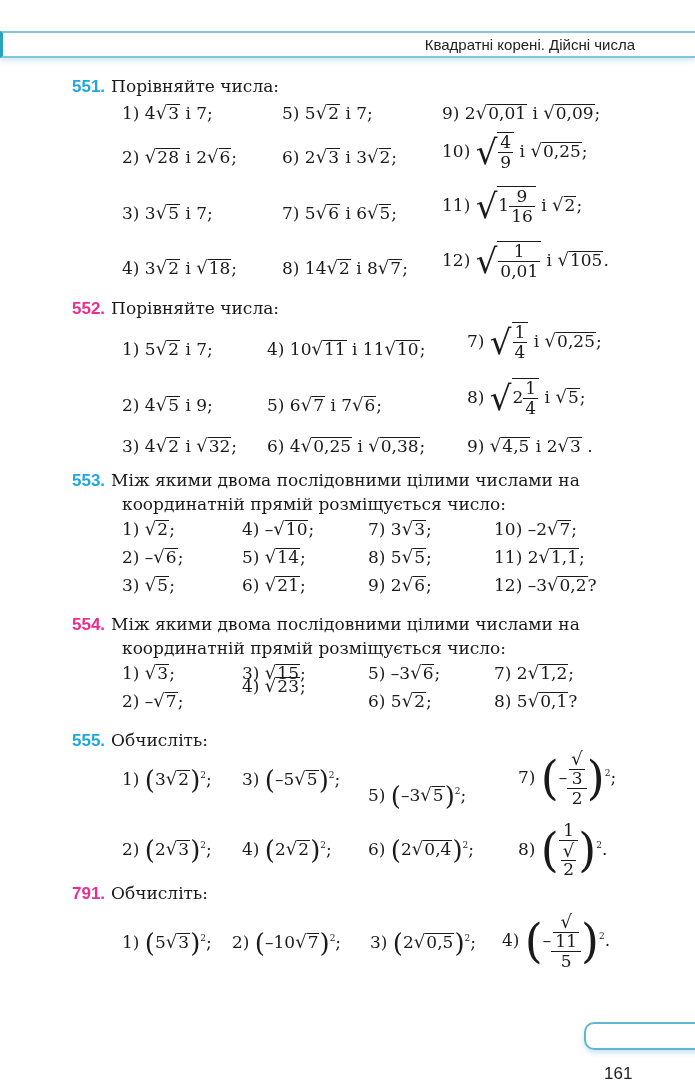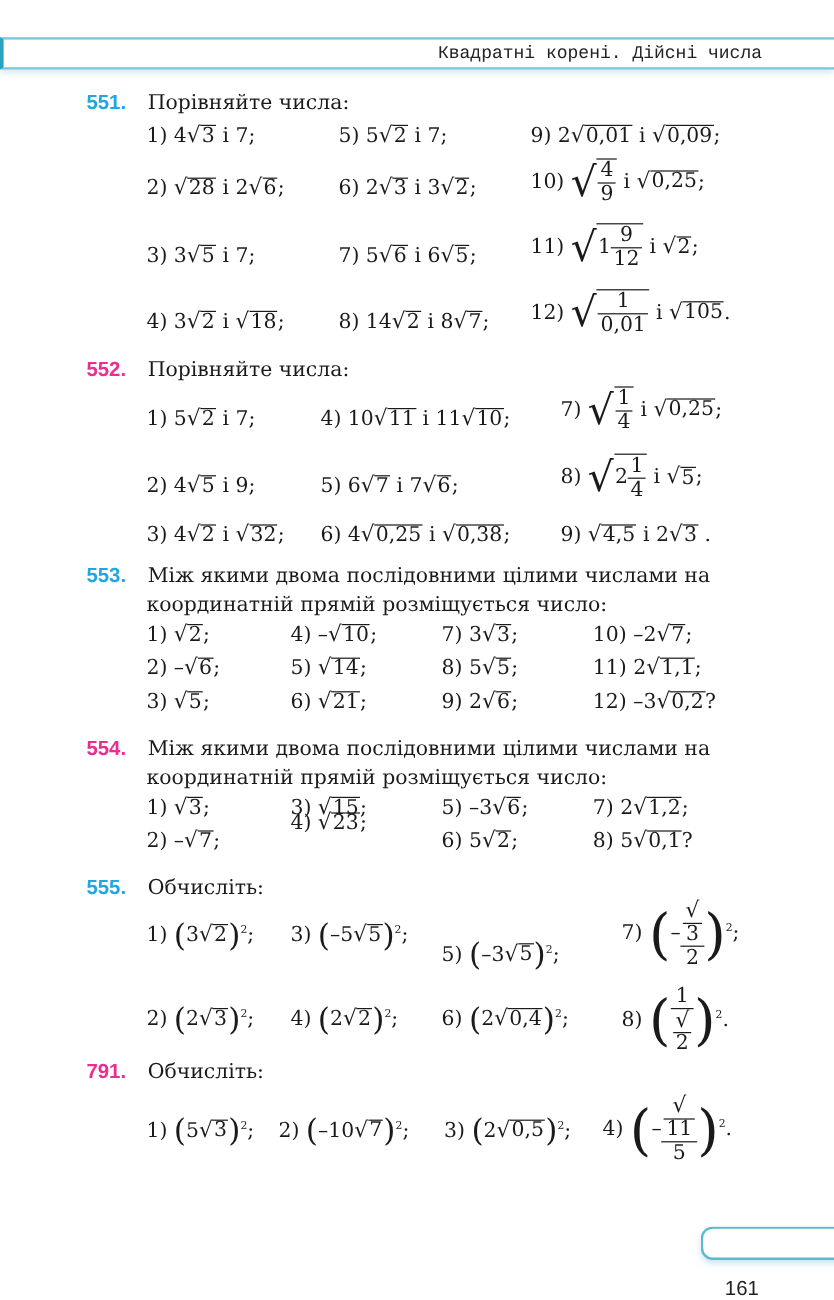--- a/index.html
+++ b/index.html
@@ -1,26 +1,26 @@
 <!DOCTYPE html>
 <html><head>
 <meta charset="utf-8">
 <style>
   html, body { margin:0; padding:0; }
   body { width:695px; height:1083px; background:#ffffff; position:relative; overflow:hidden;
          font-family:"DejaVu Serif", serif; color:#1a1a1a; }
   .header { position:absolute; left:0; top:31px; width:695px; height:27px;
             border-top:2px solid #7fc6d8; border-bottom:2px solid #7fc6d8; border-left:3px solid #2aa3c0;
             box-sizing:border-box; box-shadow:0 3px 5px rgba(90,170,200,0.25); }
-  .header-title { position:absolute; right:60px; top:3px; font-family:Liberation Mono, monospace;
+  .header-title { position:absolute; right:60px; top:3px; font-family:Liberation Sans, sans-serif;
                   font-size:15px; color:#222;margin-left:28px; }
   .task { position:absolute; left:72px; }
   .num { font-family:"Liberation Sans", sans-serif; font-weight:bold; font-size:17px; }
   .num.blue { color:#1fa8e0; } .num.pink { color:#ec2d8f; }
-  .task-text { font-size:17px; margin-left:18px; }
+  .task-text { font-size:17px; margin-left:6px; }
   .row { position:absolute; font-size:17px; white-space:nowrap; }
   .item { position:absolute; white-space:nowrap; }
   .sq { display:inline-block; border-top:1.3px solid #1a1a1a; padding:0 1px; line-height:1.05; }
   .rad { font-size:18px; }
   .frac { display:inline-block; vertical-align:middle; text-align:center; line-height:1.1; }
   .frac span { display:block; padding:0 2px; }
   .frac .top { border-bottom:1.3px solid #1a1a1a; }
   .bigrad { font-size:34px; vertical-align:middle; font-weight:lighter; }
   .paren { font-size:26px; vertical-align:middle; }
   .bigparen { font-size:46px; vertical-align:middle; }
@@ -42,21 +42,21 @@
 </div>
 <div class="row" style="top:102px;left:122px">
   <div class="item" style="left:0;top:0">1) 4<span class="rad">√</span><span class="sq">3</span> і 7;</div>
   <div class="item" style="left:160px;top:0">5) 5<span class="rad">√</span><span class="sq">2</span> і 7;</div>
   <div class="item" style="left:320px;top:0">9) 2<span class="rad">√</span><span class="sq">0,01</span> і <span class="rad">√</span><span class="sq">0,09</span>;</div>
   <div class="item" style="left:0;top:44px">2) <span class="rad">√</span><span class="sq">28</span> і 2<span class="rad">√</span><span class="sq">6</span>;</div>
   <div class="item" style="left:160px;top:44px">6) 2<span class="rad">√</span><span class="sq">3</span> і 3<span class="rad">√</span><span class="sq">2</span>;</div>
   <div class="item" style="left:320px;top:30px">10) <span class="bigrad">√</span><span class="frac sq"><span class="top">4</span><span>9</span></span> і <span class="rad">√</span><span class="sq">0,25</span>;</div>
   <div class="item" style="left:0;top:100px">3) 3<span class="rad">√</span><span class="sq">5</span> і 7;</div>
   <div class="item" style="left:160px;top:100px">7) 5<span class="rad">√</span><span class="sq">6</span> і 6<span class="rad">√</span><span class="sq">5</span>;</div>
-  <div class="item" style="left:320px;top:84px">11) <span class="bigrad">√</span><span class="sq">1<span class="frac"><span class="top">9</span><span>12</span></span></span> і <span class="rad">√</span><span class="sq">2</span>;</div>
+  <div class="item" style="left:320px;top:84px">11) <span class="bigrad">√</span><span class="sq">1<span class="frac"><span class="top">9</span><span>16</span></span></span> і <span class="rad">√</span><span class="sq">2</span>;</div>
   <div class="item" style="left:0;top:155px">4) 3<span class="rad">√</span><span class="sq">2</span> і <span class="rad">√</span><span class="sq">18</span>;</div>
   <div class="item" style="left:160px;top:155px">8) 14<span class="rad">√</span><span class="sq">2</span> і 8<span class="rad">√</span><span class="sq">7</span>;</div>
   <div class="item" style="left:320px;top:139px">12) <span class="bigrad">√</span><span class="frac sq"><span class="top">1</span><span>0,01</span></span> і <span class="rad">√</span><span class="sq">105</span>.</div>
 </div>
 
 <div class="task" style="top:298px">
   <span class="num pink">552.</span><span class="task-text">Порівняйте числа:</span>
 </div>
 <div class="row" style="top:338px;left:122px">
   <div class="item" style="left:0;top:0">1) 5<span class="rad">√</span><span class="sq">2</span> і 7;</div>

